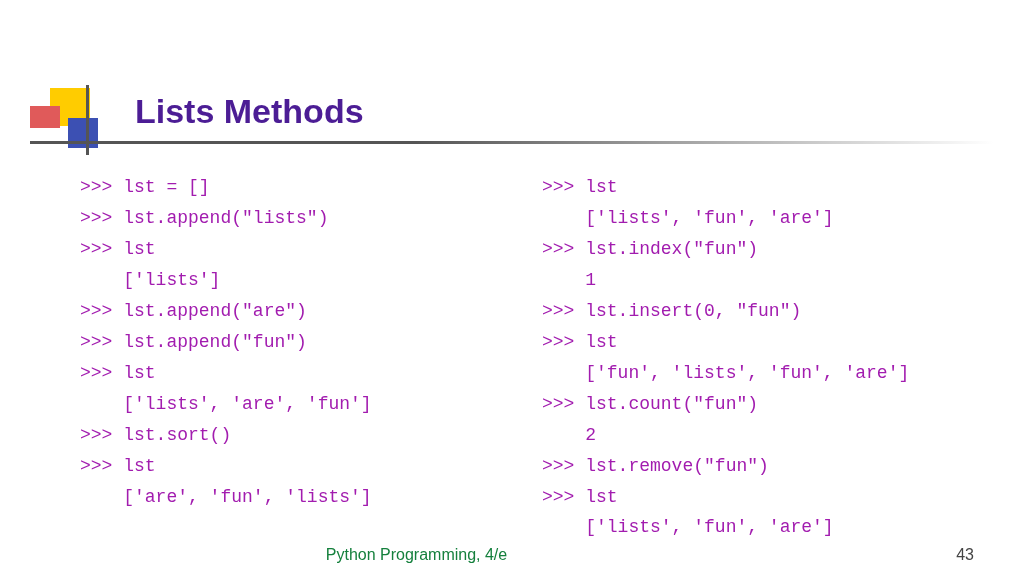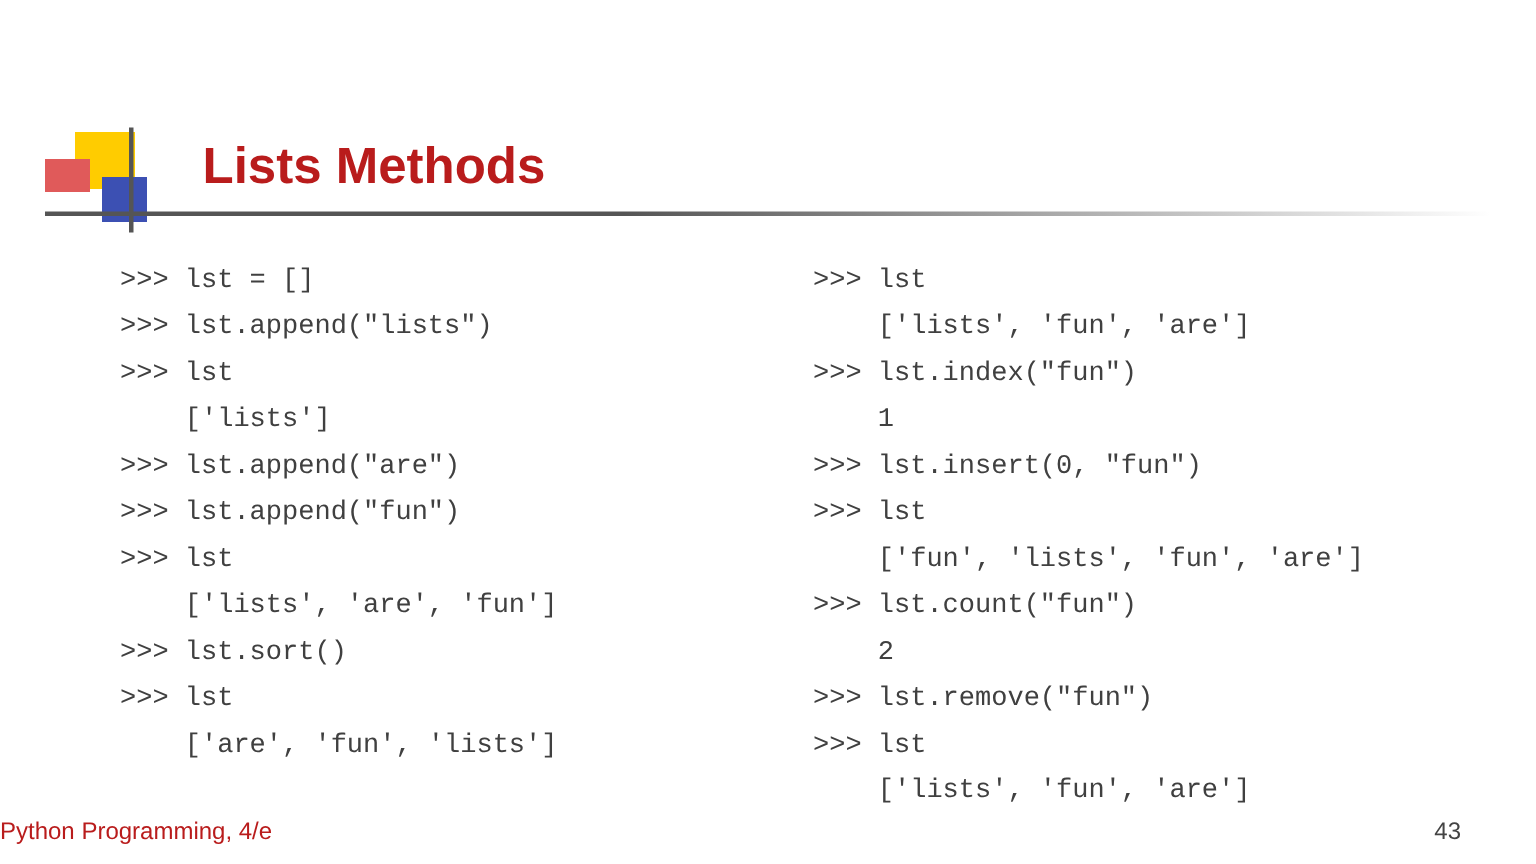--- a/index.html
+++ b/index.html
@@ -34,21 +34,21 @@
     position: absolute;
     top: 30px; left: 38px;
     width: 30px; height: 30px;
     background: #3c50b3;
   }
   .title {
     position: absolute;
     top: 92px;
     left: 135px;
     font-size: 34px;
-    color: #b91c1c;
+    color: #4c1d95;
     font-family: Verdana, Geneva, sans-serif;
   }
   .rule-wrap {
     position: absolute;
     top: 137px;
     left: 0;
     width: 1024px;
     height: 14px;
   }
   .rule-h {
@@ -72,32 +72,32 @@
     top: 172px;
     left: 80px;
     right: 30px;
     display: flex;
     gap: 10px;
   }
   .col {
     flex: 1;
     font-family: "Courier New", Courier, monospace;
     font-size: 18px;
-    color: #404040;
+    color: #a21caf;
     line-height: 1.72;
     white-space: pre;
   }
   .footer-text {
     position: absolute;
     bottom: 12px;
     left: 0;
     width: 833px;
-    text-align: left;
+    text-align: center;
     font-size: 16px;
-    color: #b91c1c;
+    color: #15803d;
     font-family: Verdana, Geneva, sans-serif;
   }
   .page-num {
     position: absolute;
     bottom: 12px;
     right: 50px;
     font-size: 16px;
     color: #444;
     font-family: Verdana, Geneva, sans-serif;
   }

